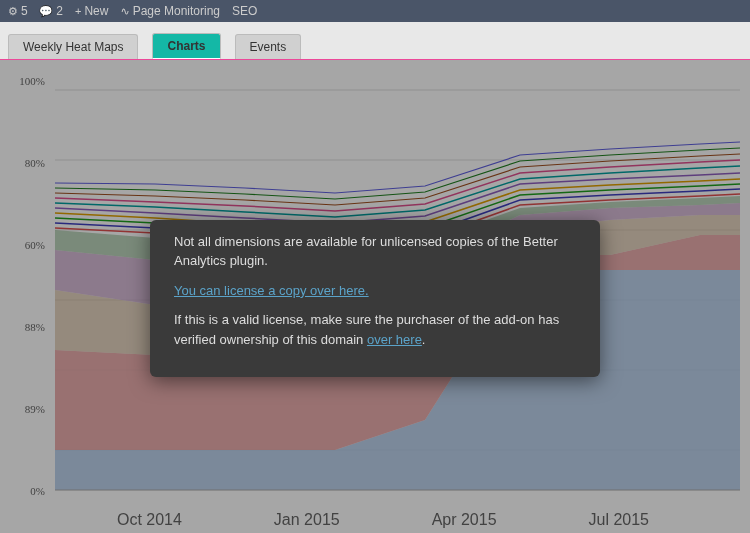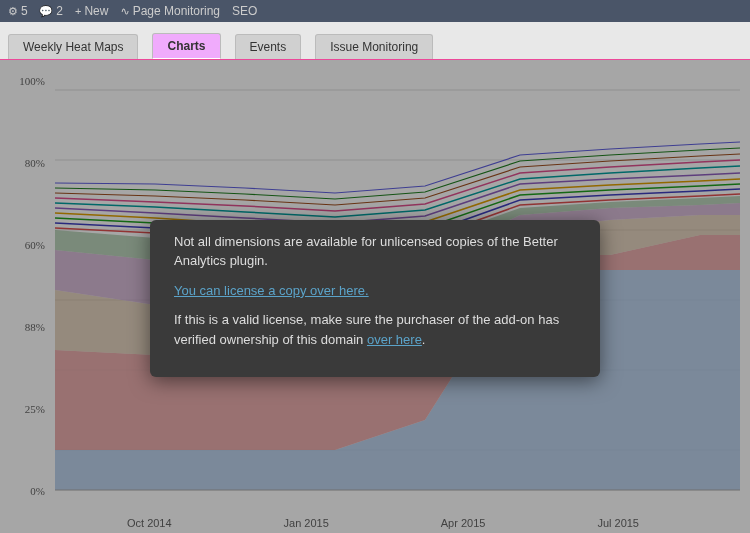--- a/index.html
+++ b/index.html
@@ -41,21 +41,21 @@
       padding: 5px 14px;
       background: #d0d0d0;
       border: 1px solid #bbb;
       border-bottom: none;
       border-radius: 3px 3px 0 0;
       cursor: pointer;
       font-size: 12px;
       color: #333;
     }
     .tab.active {
-      background: #f0abfc;
+      background: #14b8a6;
       border-bottom: 1px solid #fff;
       color: #333;
       font-weight: bold;
     }
 
     
     .chart-area {
       position: relative;
       width: 750px;
       height: 477px;
@@ -155,23 +155,20 @@
 
 <div class="tab-bar">
   <div class="tab">
     <span>Weekly Heat Maps</span>
   </div>
   <div class="tab active">
     <span>Charts</span>
   </div>
   <div class="tab">
     <span>Events</span>
-  </div>
-  <div class="tab">
-    <span>Issue Monitoring</span>
   </div>
 </div>
 
 <div class="chart-area">
 
   <svg class="chart-svg" viewBox="0 0 750 477" preserveAspectRatio="none">
 
     <line x1="55" y1="30" x2="740" y2="30" stroke="#ddd" stroke-width="1"></line>
     <line x1="55" y1="100" x2="740" y2="100" stroke="#ddd" stroke-width="1"></line>
     <line x1="55" y1="170" x2="740" y2="170" stroke="#ddd" stroke-width="1"></line>
@@ -201,25 +198,25 @@
     <polyline points="55,123 155,124 245,128 335,133 425,126 520,95 610,89 700,84 740,82" fill="none" stroke="#6060e0" stroke-width="1.2"></polyline>
 
     <line x1="55" y1="430" x2="740" y2="430" stroke="#aaa" stroke-width="1"></line>
   </svg>
 
   <div class="y-labels">
     <span class="y-label">100%</span>
     <span class="y-label">80%</span>
     <span class="y-label">60%</span>
     <span class="y-label">88%</span>
-    <span class="y-label">25%</span>
+    <span class="y-label">89%</span>
     <span class="y-label">0%</span>
   </div>
 
-  <div style="position:absolute; bottom:8px; left:0; right:0; display:flex; justify-content:space-around; padding: 0 55px 0 71px; font-size:11px; color:#666;">
+  <div style="position:absolute; bottom:8px; left:0; right:0; display:flex; justify-content:space-around; padding: 0 55px 0 71px; font-size:16px; color:#666;">
     <span>Oct 2014</span>
     <span>Jan 2015</span>
     <span>Apr 2015</span>
     <span>Jul 2015</span>
   </div>
 
   <div class="modal-overlay">
     <div class="modal">
       <p class="modal-text">
         <span>Not all dimensions are available for unlicensed copies of the Better Analytics plugin.</span>

